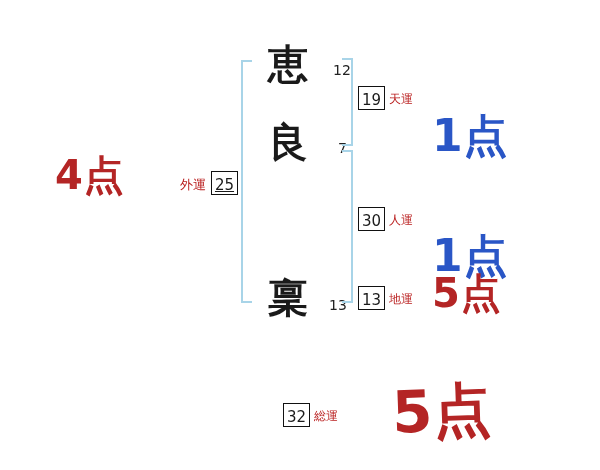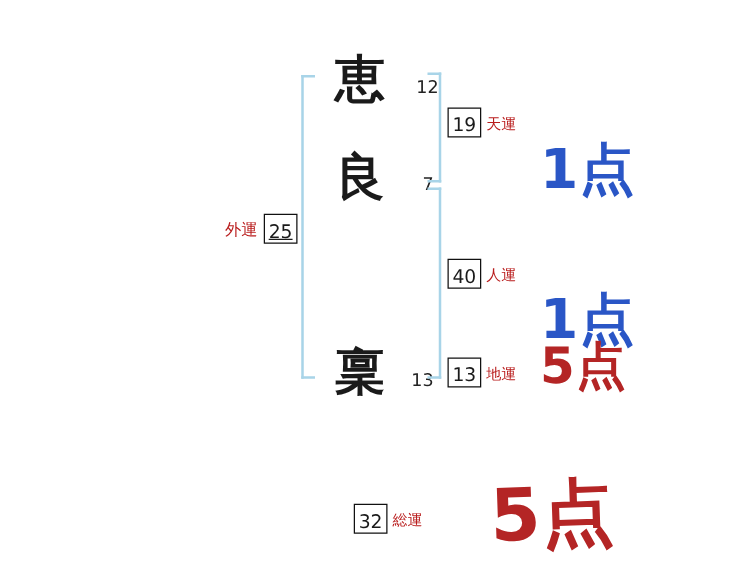--- a/index.html
+++ b/index.html
@@ -61,33 +61,34 @@
 
   <div class="abs name-char" style="left:268px; top:277px;">稟</div>
   <div class="abs stroke-num" style="left:317px; top:298px;">13</div>
 
   <div class="abs bracket-left" style="left:241px; top:60px; height:243px;"></div>
 
   <div class="abs luck-label" style="left:180px; top:178px; font-size:13px;">外運</div>
   <div class="abs value-box" style="left:211px; top:171px;text-decoration:underline;">
     <span>25</span>
   </div>
+  <div class="abs score red score-side" style="left:55px; top:155px;">4点</div>
 
   <div class="abs bracket-right" style="left:342px; top:58px; height:88px;"></div>
 
   <div class="abs value-box" style="left:358px; top:86px;">
     <span>19</span>
   </div>
   <div class="abs luck-label" style="left:389px; top:93px;">天運</div>
   <div class="abs score blue score-side" style="left:432px; top:74px; font-size:44px;">1点</div>
 
   <div class="abs bracket-right" style="left:342px; top:150px; height:153px;"></div>
 
   <div class="abs value-box" style="left:358px; top:207px;">
-    <span>40</span>
+    <span>30</span>
   </div>
   <div class="abs luck-label" style="left:389px; top:214px;">人運</div>
   <div class="abs score blue score-side" style="left:432px; top:194px; font-size:44px;">1点</div>
 
   <div class="abs value-box" style="left:358px; top:286px;">
     <span>13</span>
   </div>
   <div class="abs luck-label" style="left:389px; top:293px;">地運</div>
   <div class="abs score red score-side" style="left:432px; top:273px;">5点</div>
 

